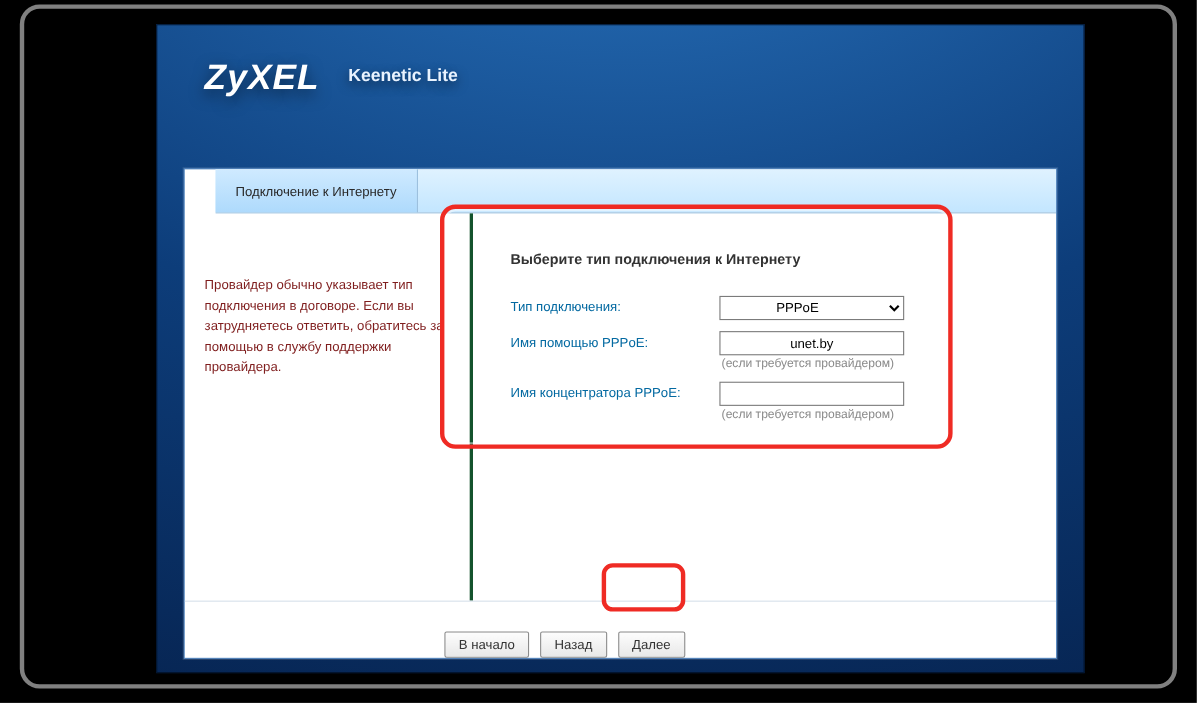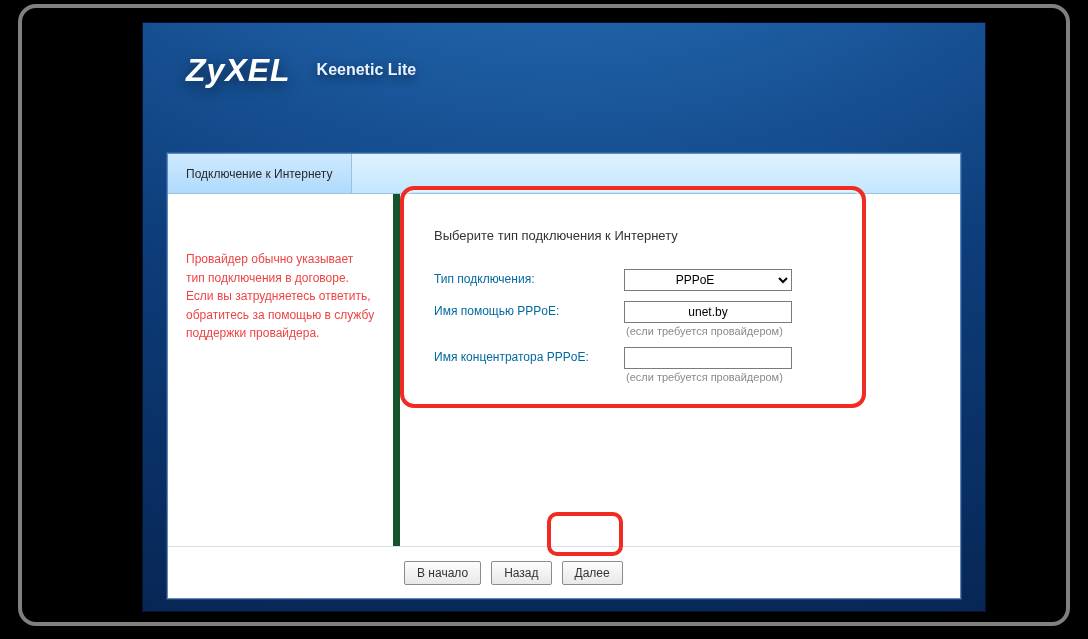--- a/index.html
+++ b/index.html
@@ -46,20 +46,21 @@
     color: #e9f3ff;
     font-size: 16px;
     font-weight: bold;
     text-shadow: 0 3px 10px rgba(0,0,0,.5);
   }
   .panel {
     position: absolute;
     left: 26px; right: 26px; top: 132px; bottom: 14px;
     background: #fff;
     box-shadow: 0 0 0 1px #5a8bc2, 0 0 0 2px rgba(255,255,255,.12);
+    padding-left: 28px;
   }
   .tabs-row {
     height: 40px;
     background: linear-gradient(#dff2ff, #c3e6ff);
     border-bottom: 1px solid #9cc0de;
     display: flex;
     align-items: stretch;
   }
   .tab {
     padding: 0 18px;
@@ -68,33 +69,33 @@
     color: #2a2a2a;
     border-right: 1px solid #9cc0de;
     background: linear-gradient(#cfeaff, #aedafc);
   }
   .body-row {
     position: absolute;
     left: 0; right: 0; top: 40px; bottom: 52px;
     display: flex;
   }
   .sidebar {
-    width: 232px;
-    border-right: 7px solid #14532d;
+    width: 262px;
+    border-right: 3px solid #14532d;
     padding: 56px 18px 0 18px;
-    color: #ef4444;
+    color: #7f1d1d;
     line-height: 1.55;
   }
   .content {
     flex: 1;
     position: relative;
     padding: 34px 30px 20px 34px;
   }
   .section-title {
-    font-weight: normal;
+    font-weight: bold;
     color: #333;
     font-size: 13px;
     margin-bottom: 26px;
   }
   .form-row {
     display: flex;
     align-items: flex-start;
     margin-bottom: 10px;
   }
   .form-row label {
@@ -118,21 +119,21 @@
     width: 168px;
     text-align: center;
   }
   select.native { padding-right: 18px; }
 
   .footer {
     position: absolute;
     left: 0; right: 0; bottom: 0;
     height: 52px;
     border-top: 1px solid #d6e0ea;
-    display: flex; align-items: center;
+    display: flex; align-items: flex-end;
     padding-left: 236px;
     gap: 10px;
   }
   button.native {
     height: 24px;
     padding: 0 12px;
     font-size: 12px;
     color: #333;
     background: linear-gradient(#fdfdfd, #e8e8e8);
     border: 1px solid #8b8b8b;

